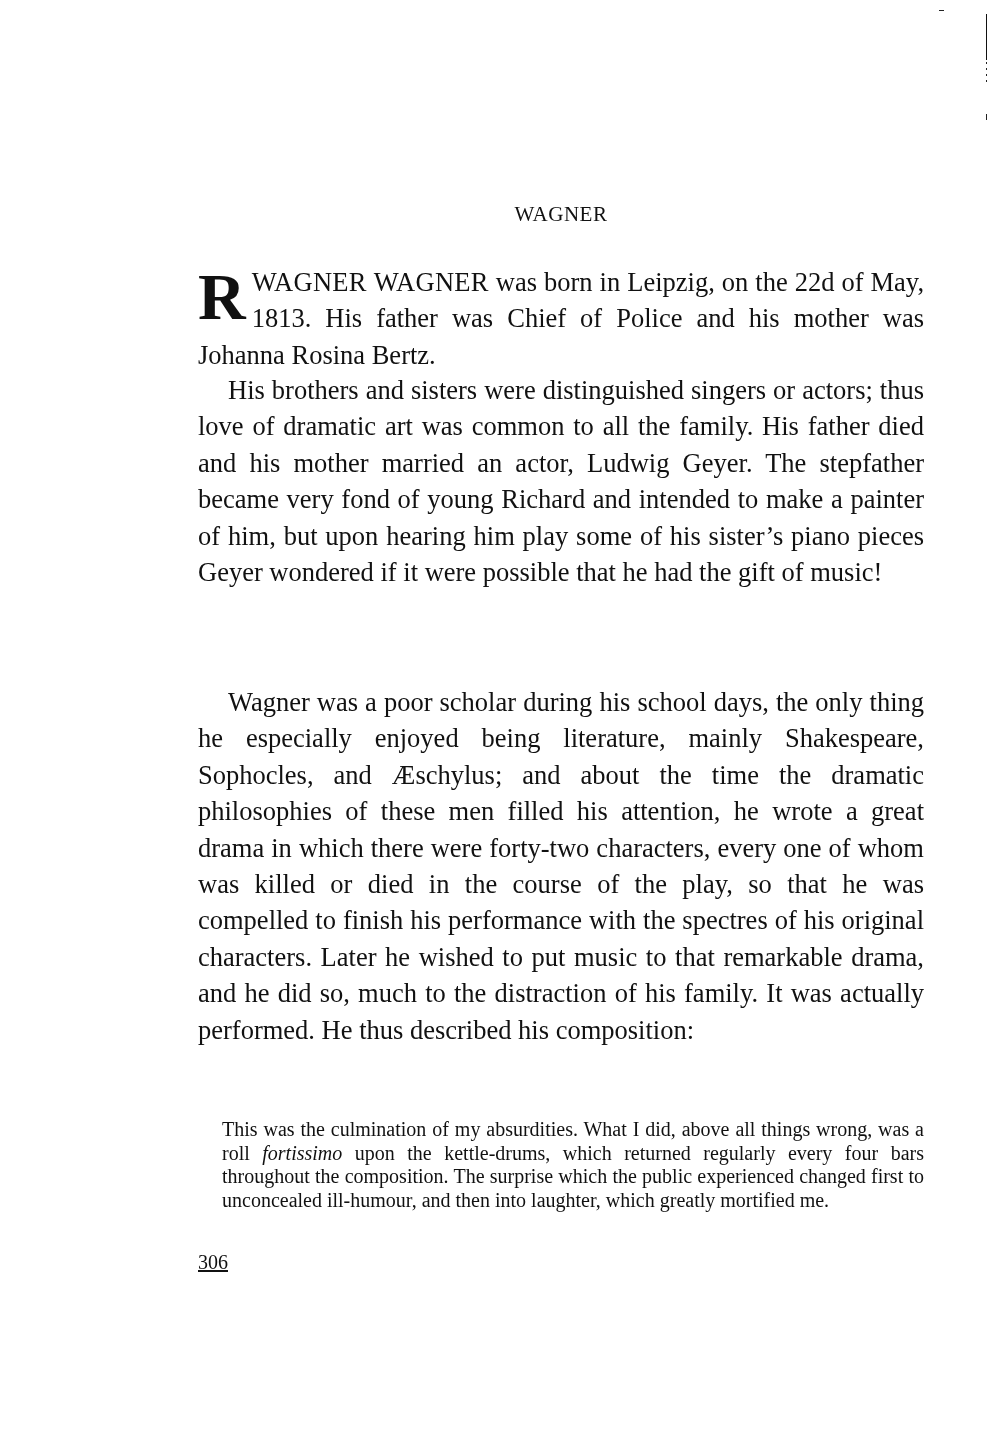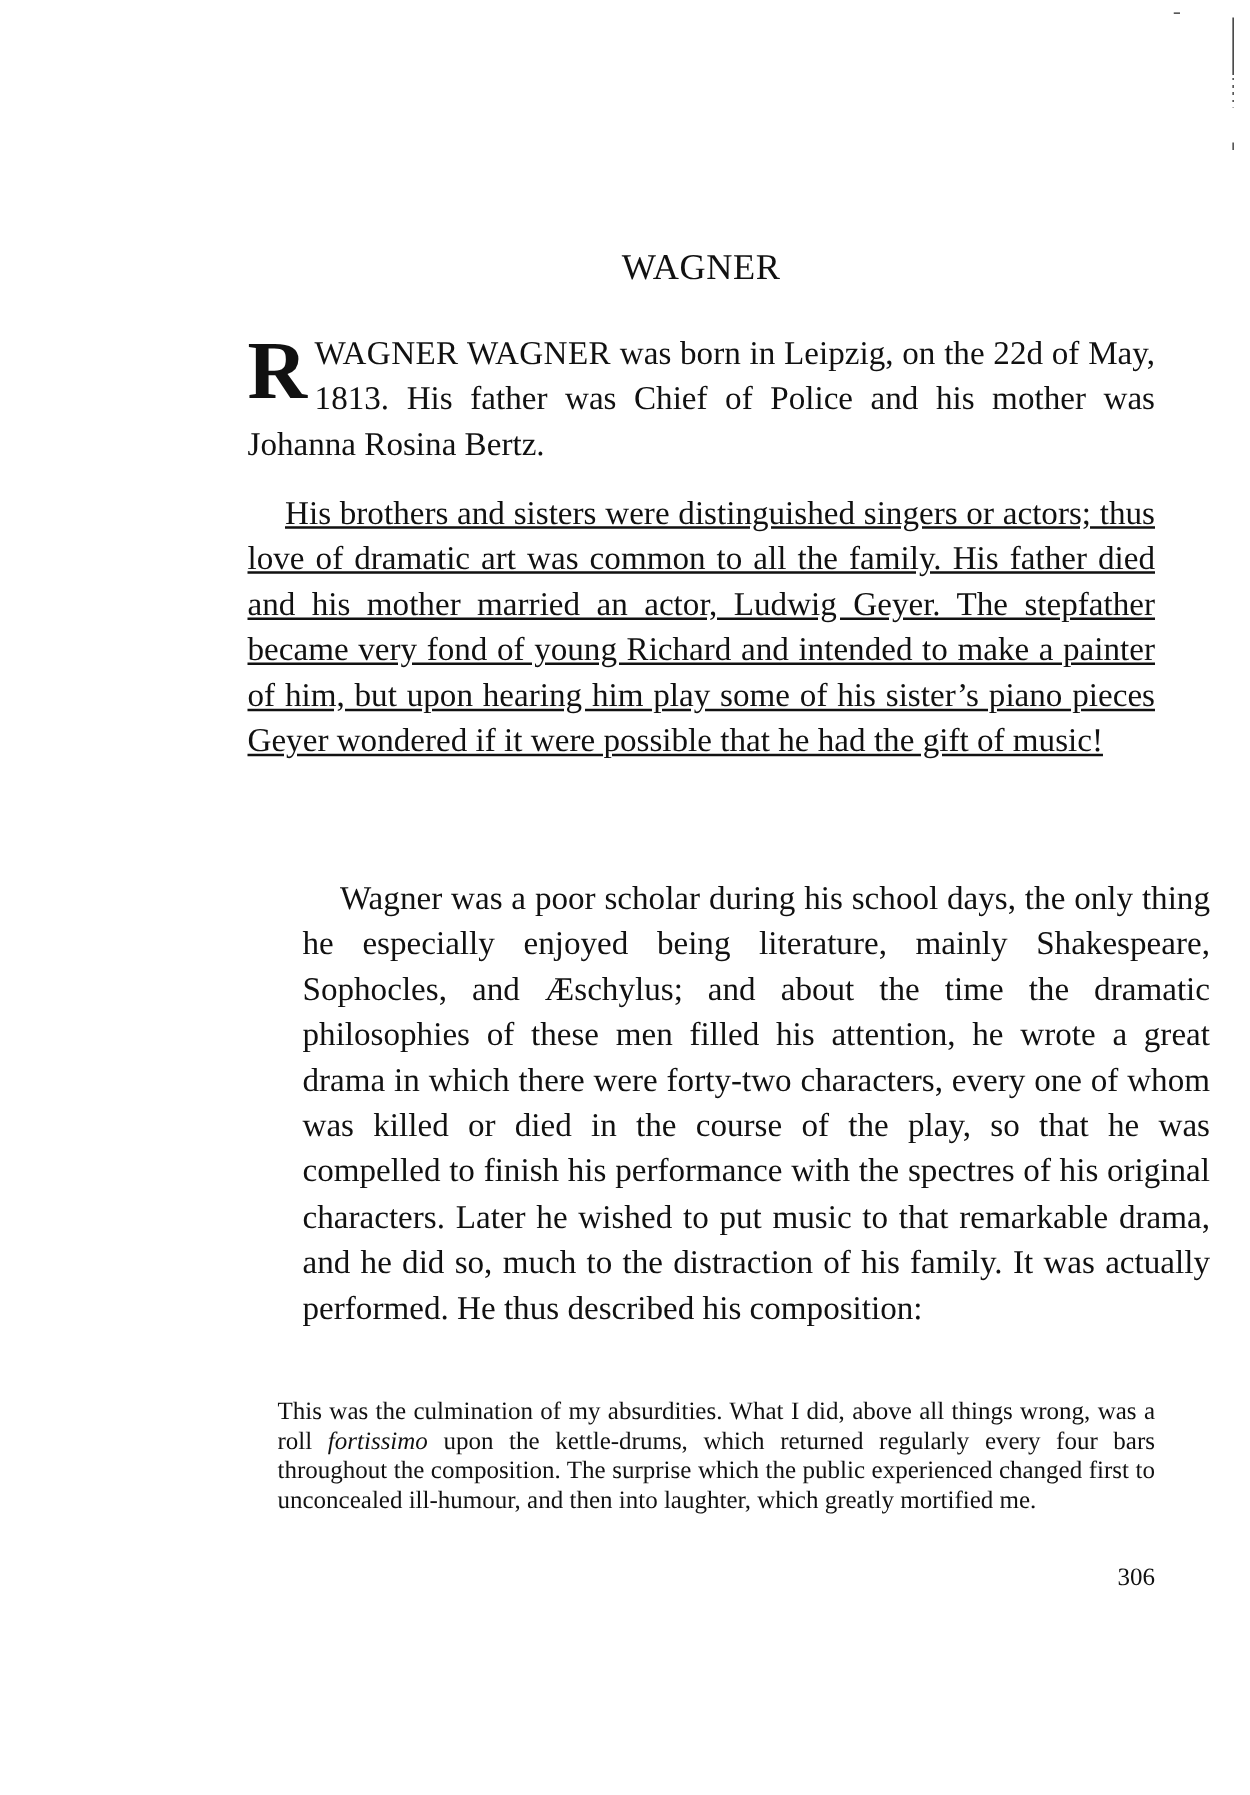--- a/index.html
+++ b/index.html
@@ -42,21 +42,21 @@
       position: absolute;
       left: 986px; top: 114px;
       width: 1px; height: 6px;
       background: #222;
     }
     .title {
       position: absolute;
       left: 198px; top: 198px;
       width: 726px;
       text-align: center;
-      font-size: 29px;
+      font-size: 21px;
       letter-spacing: 0.5px;
       line-height: 32px;
     }
     .text-block {
       position: absolute;
       left: 198px;
       width: 726px;
       font-size: 26.5px;
       line-height: 36.4px;
       text-align: justify;
@@ -66,45 +66,46 @@
       float: left;
       font-size: 66px;
       line-height: 56px;
       margin: 5px 6px 0 0;
       font-weight: bold;
       height: 60px;
     }
     .p1 .smallcaps {
       letter-spacing: 0.3px;
     }
-    .p2 { top: 392px; text-decoration: underline; }
-    .p3 { top: 700px; margin-left: 44px; }
+    .p2 { top: 372px; }
+    .p3 { top: 684px; }
     p.para {
       margin: 0;
       text-indent: 30px;
     }
     p.para.first { text-indent: 0; }
     .quote {
       position: absolute;
       left: 222px; top: 1118px;
       width: 702px;
       font-size: 20px;
       line-height: 23.6px;
       text-align: justify;
       margin: 0;
       text-indent: 0;
     }
     .quote em { font-style: italic; }
     .page-number {
       position: absolute;
       left: 198px; top: 1250px;
       width: 726px;
-      text-align: right;
+      text-align: left;
       font-size: 20px;
       line-height: 24px;
+      text-decoration: underline;
     }
   </style>
 </head>
 <body>
 
 <div class="page">
   <div class="scan-mark-top"></div>
   <div class="scan-mark-line"></div>
   <div class="scan-mark-dots"></div>
   <div class="scan-mark-low"></div>

